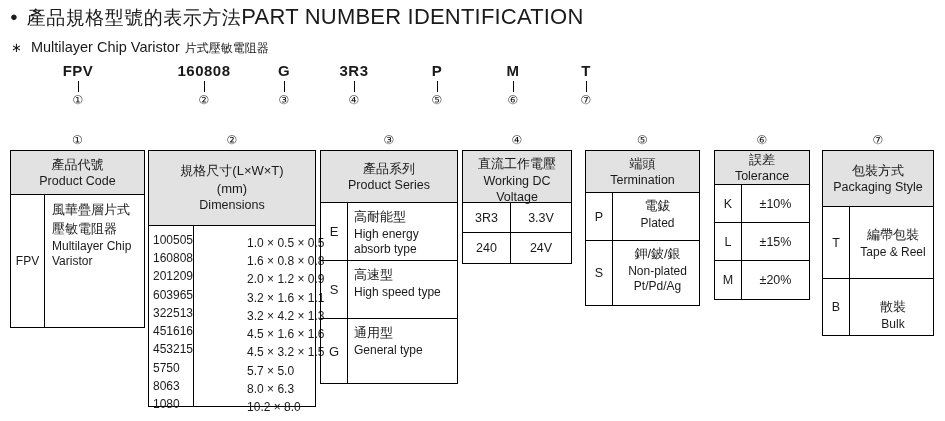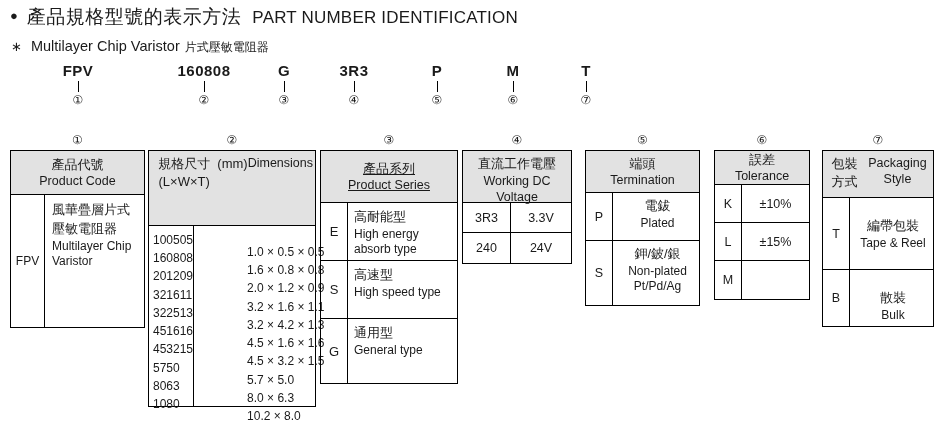--- a/index.html
+++ b/index.html
@@ -9,21 +9,21 @@
     font-family:"Liberation Sans", sans-serif;
     color:#1a1a1a;
     position:relative;
     overflow:hidden;
   }
   
   .hdr{position:absolute;left:10px;top:4px;}
   .hdr-row{display:flex;align-items:baseline;}
   .bullet{font-size:13px;line-height:1;margin-right:9px;position:relative;top:-3px;}
   .title-cn{font-size:19px;letter-spacing:0.5px;}
-  .title-en{font-size:17px;margin-left:11px;letter-spacing:0.2px;}
+  .title-en{font-size:22px;margin-left:0;letter-spacing:0.2px;}
   .sub-row{display:flex;align-items:baseline;margin-top:8px;margin-left:1px;}
   .star{font-size:13px;margin-right:9px;}
   .sub-en{font-size:14.5px;}
   .sub-cn{font-size:12px;margin-left:5px;}
 
   
   .coderow{position:absolute;top:62px;left:0;width:945px;height:52px;}
   .codecell{position:absolute;text-align:center;}
   .codecell .val{font-size:15px;font-weight:bold;letter-spacing:0.5px;}
   .codecell .sep{height:11px;border-left:1px solid #000;margin:2px auto 1px auto;width:0;}
@@ -42,29 +42,29 @@
 
   
   #col1{left:10px;top:133px;width:135px;}
   #col1 .bhead{height:44px;display:flex;flex-direction:column;justify-content:center;}
   #col1 .bbody{height:132px;display:flex;}
   #col1 .c1l{width:34px;border-right:1px solid #000;box-sizing:border-box;display:flex;align-items:center;justify-content:center;font-size:12px;}
   #col1 .c1r{flex:1;padding:6px 6px 0 7px;}
 
   
   #col2{left:148px;top:133px;width:168px;}
-  #col2 .bhead{height:75px;display:flex;flex-direction:row;justify-content:center;}
+  #col2 .bhead{height:75px;display:flex;flex-direction:column;justify-content:center;}
   #col2 .bbody{height:180px;display:flex;gap:48px;}
   #col2 .c2l{width:62px;border-right:1px solid #000;box-sizing:border-box;padding:5px 0 0 4px;}
-  #col2 .c2r{flex:1;padding:17px 0 0 5px;}
+  #col2 .c2r{flex:1;padding:8px 0 0 5px;}
   .dimline{font-size:12px;line-height:1.52;white-space:nowrap;}
 
   
   #col3{left:320px;top:133px;width:138px;}
-  #col3 .bhead{height:52px;display:flex;flex-direction:column;justify-content:center;text-decoration:underline;}
+  #col3 .bhead{height:52px;display:flex;flex-direction:column;justify-content:center;}
   #col3 .srow{display:flex;border-bottom:1px solid #000;box-sizing:border-box;height:58px;}
   #col3 .srow.last{border-bottom:none;height:64px;}
   #col3 .sl{width:27px;border-right:1px solid #000;box-sizing:border-box;display:flex;align-items:center;justify-content:center;font-size:13px;}
   #col3 .sr{flex:1;padding:5px 4px 0 6px;}
 
   
   #col4{left:462px;top:133px;width:110px;}
   #col4 .bhead{height:52px;display:flex;flex-direction:column;}
   #col4 .vrow{display:flex;height:30px;border-bottom:1px solid #000;box-sizing:border-box;}
   #col4 .vrow.last{border-bottom:none;}
@@ -82,21 +82,21 @@
   
   #col6{left:714px;top:133px;width:96px;}
   #col6 .bhead{height:34px;display:flex;flex-direction:column;justify-content:center;}
   #col6 .krow{display:flex;height:38px;border-bottom:1px solid #000;box-sizing:border-box;}
   #col6 .krow.last{border-bottom:none;}
   #col6 .kl{width:27px;border-right:1px solid #000;box-sizing:border-box;display:flex;align-items:center;justify-content:center;font-size:12.5px;}
   #col6 .kr{flex:1;display:flex;align-items:center;justify-content:center;font-size:12.5px;}
 
   
   #col7{left:822px;top:133px;width:112px;}
-  #col7 .bhead{height:47px;display:flex;flex-direction:row;justify-content:center;}
+  #col7 .bhead{height:56px;display:flex;flex-direction:column;justify-content:center;}
   #col7 .prow{display:flex;border-bottom:1px solid #000;box-sizing:border-box;height:72px;}
   #col7 .prow.last{border-bottom:none;height:56px;}
   #col7 .pl{width:27px;border-right:1px solid #000;box-sizing:border-box;display:flex;align-items:center;justify-content:center;font-size:12.5px;}
   #col7 .pr{flex:1;padding:19px 3px 0 6px;text-align:center;}
 </style>
 </head>
 <body>
 
 <div class="hdr">
   <div class="hdr-row">
@@ -172,21 +172,21 @@
     <div class="bhead">
       <div class="cn">規格尺寸(L×W×T)</div>
       <div class="cn">(mm)</div>
       <div class="en">Dimensions</div>
     </div>
     <div class="bbody">
       <div class="c2l">
         <div class="dimline">100505</div>
         <div class="dimline">160808</div>
         <div class="dimline">201209</div>
-        <div class="dimline">321611</div>
+        <div class="dimline">603965</div>
         <div class="dimline">322513</div>
         <div class="dimline">451616</div>
         <div class="dimline">453215</div>
         <div class="dimline">5750</div>
         <div class="dimline">8063</div>
         <div class="dimline">1080</div>
       </div>
       <div class="c2r">
         <div class="dimline">1.0 × 0.5 × 0.5</div>
         <div class="dimline">1.6 × 0.8 × 0.8</div>
@@ -286,20 +286,21 @@
     <div class="krow">
       <div class="kl">K</div>
       <div class="kr">±10%</div>
     </div>
     <div class="krow">
       <div class="kl">L</div>
       <div class="kr">±15%</div>
     </div>
     <div class="krow last">
       <div class="kl">M</div>
+      <div class="kr">±20%</div>
     </div>
   </div>
 </div>
 
 <div class="col" id="col7">
   <div class="col-num">⑦</div>
   <div class="box">
     <div class="bhead">
       <div class="cn">包裝方式</div>
       <div class="en">Packaging Style</div>

